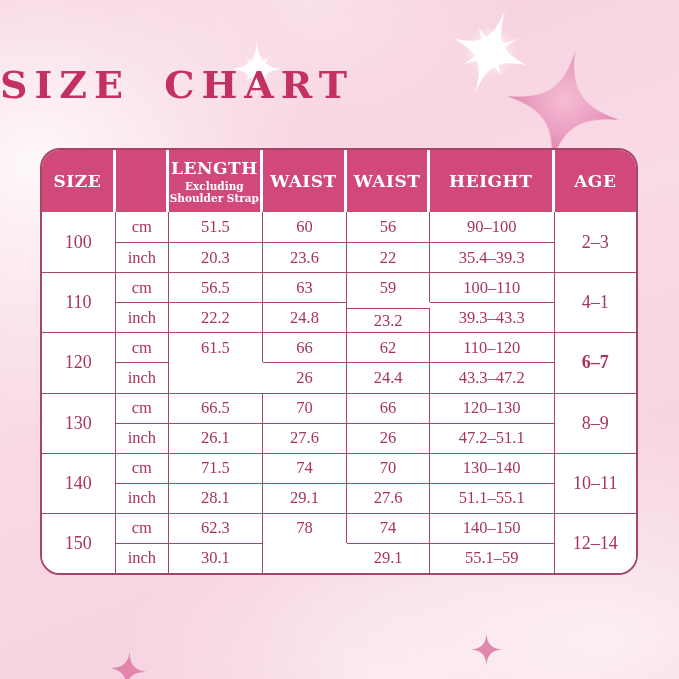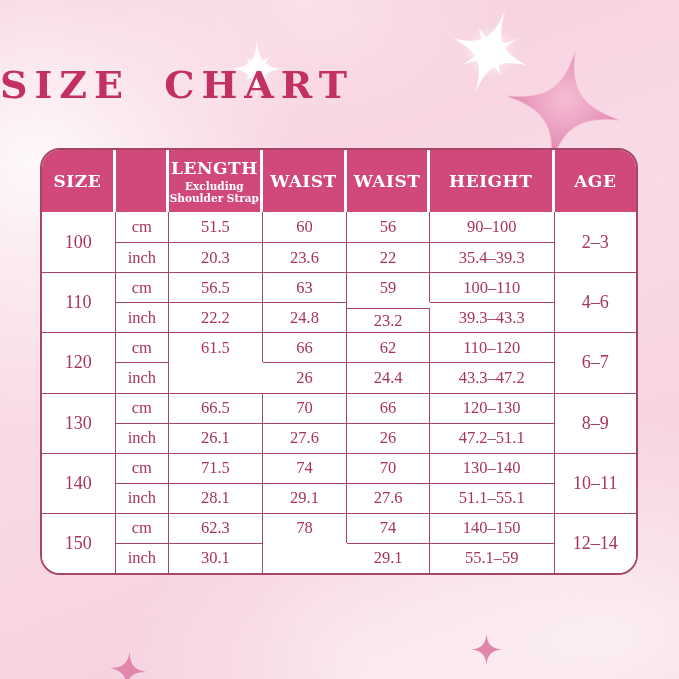--- a/index.html
+++ b/index.html
@@ -157,32 +157,32 @@
     <div class="cell bt br unit" style="grid-area: 4 / 2;">cm</div>
     <div class="cell bt br" style="grid-area: 4 / 3;">56.5</div>
     <div class="cell bt br" style="grid-area: 4 / 4;">63</div>
     <div class="cell bt br" style="grid-area: 4 / 5;">59</div>
     <div class="cell bt br" style="grid-area: 4 / 6;">100–110</div>
     <div class="cell bt br unit" style="grid-area: 5 / 2;">inch</div>
     <div class="cell bt br" style="grid-area: 5 / 3;">22.2</div>
     <div class="cell bt br" style="grid-area: 5 / 4;">24.8</div>
     <div class="cell bt br" style="grid-area: 5 / 5; margin-top: 6px;">23.2</div>
     <div class="cell bt br" style="grid-area: 5 / 6;">39.3–43.3</div>
-    <div class="cell bt age" style="grid-area: 4 / 7 / span 2;">4–6</div>
+    <div class="cell bt age" style="grid-area: 4 / 7 / span 2;">4–1</div>
     <div class="cell size bt br" style="grid-area: 6 / 1 / span 2;">120</div>
     <div class="cell bt br unit" style="grid-area: 6 / 2;">cm</div>
     <div class="cell bt br" style="grid-area: 6 / 3;">61.5</div>
     <div class="cell bt br" style="grid-area: 6 / 4;">66</div>
     <div class="cell bt br" style="grid-area: 6 / 5;">62</div>
     <div class="cell bt br" style="grid-area: 6 / 6;">110–120</div>
     <div class="cell bt br unit" style="grid-area: 7 / 2;">inch</div>
     <div class="cell bt br" style="grid-area: 7 / 4;">26</div>
     <div class="cell bt br" style="grid-area: 7 / 5;">24.4</div>
     <div class="cell bt br" style="grid-area: 7 / 6;">43.3–47.2</div>
-    <div class="cell bt age" style="grid-area: 6 / 7 / span 2;">6–7</div>
+    <div class="cell bt age" style="grid-area: 6 / 7 / span 2; font-weight: bold;">6–7</div>
     <div class="cell size bt br" style="grid-area: 8 / 1 / span 2;">130</div>
     <div class="cell bt br unit" style="grid-area: 8 / 2;">cm</div>
     <div class="cell bt br" style="grid-area: 8 / 3;">66.5</div>
     <div class="cell bt br" style="grid-area: 8 / 4;">70</div>
     <div class="cell bt br" style="grid-area: 8 / 5;">66</div>
     <div class="cell bt br" style="grid-area: 8 / 6;">120–130</div>
     <div class="cell bt br unit" style="grid-area: 9 / 2;">inch</div>
     <div class="cell bt br" style="grid-area: 9 / 3;">26.1</div>
     <div class="cell bt br" style="grid-area: 9 / 4;">27.6</div>
     <div class="cell bt br" style="grid-area: 9 / 5;">26</div>

